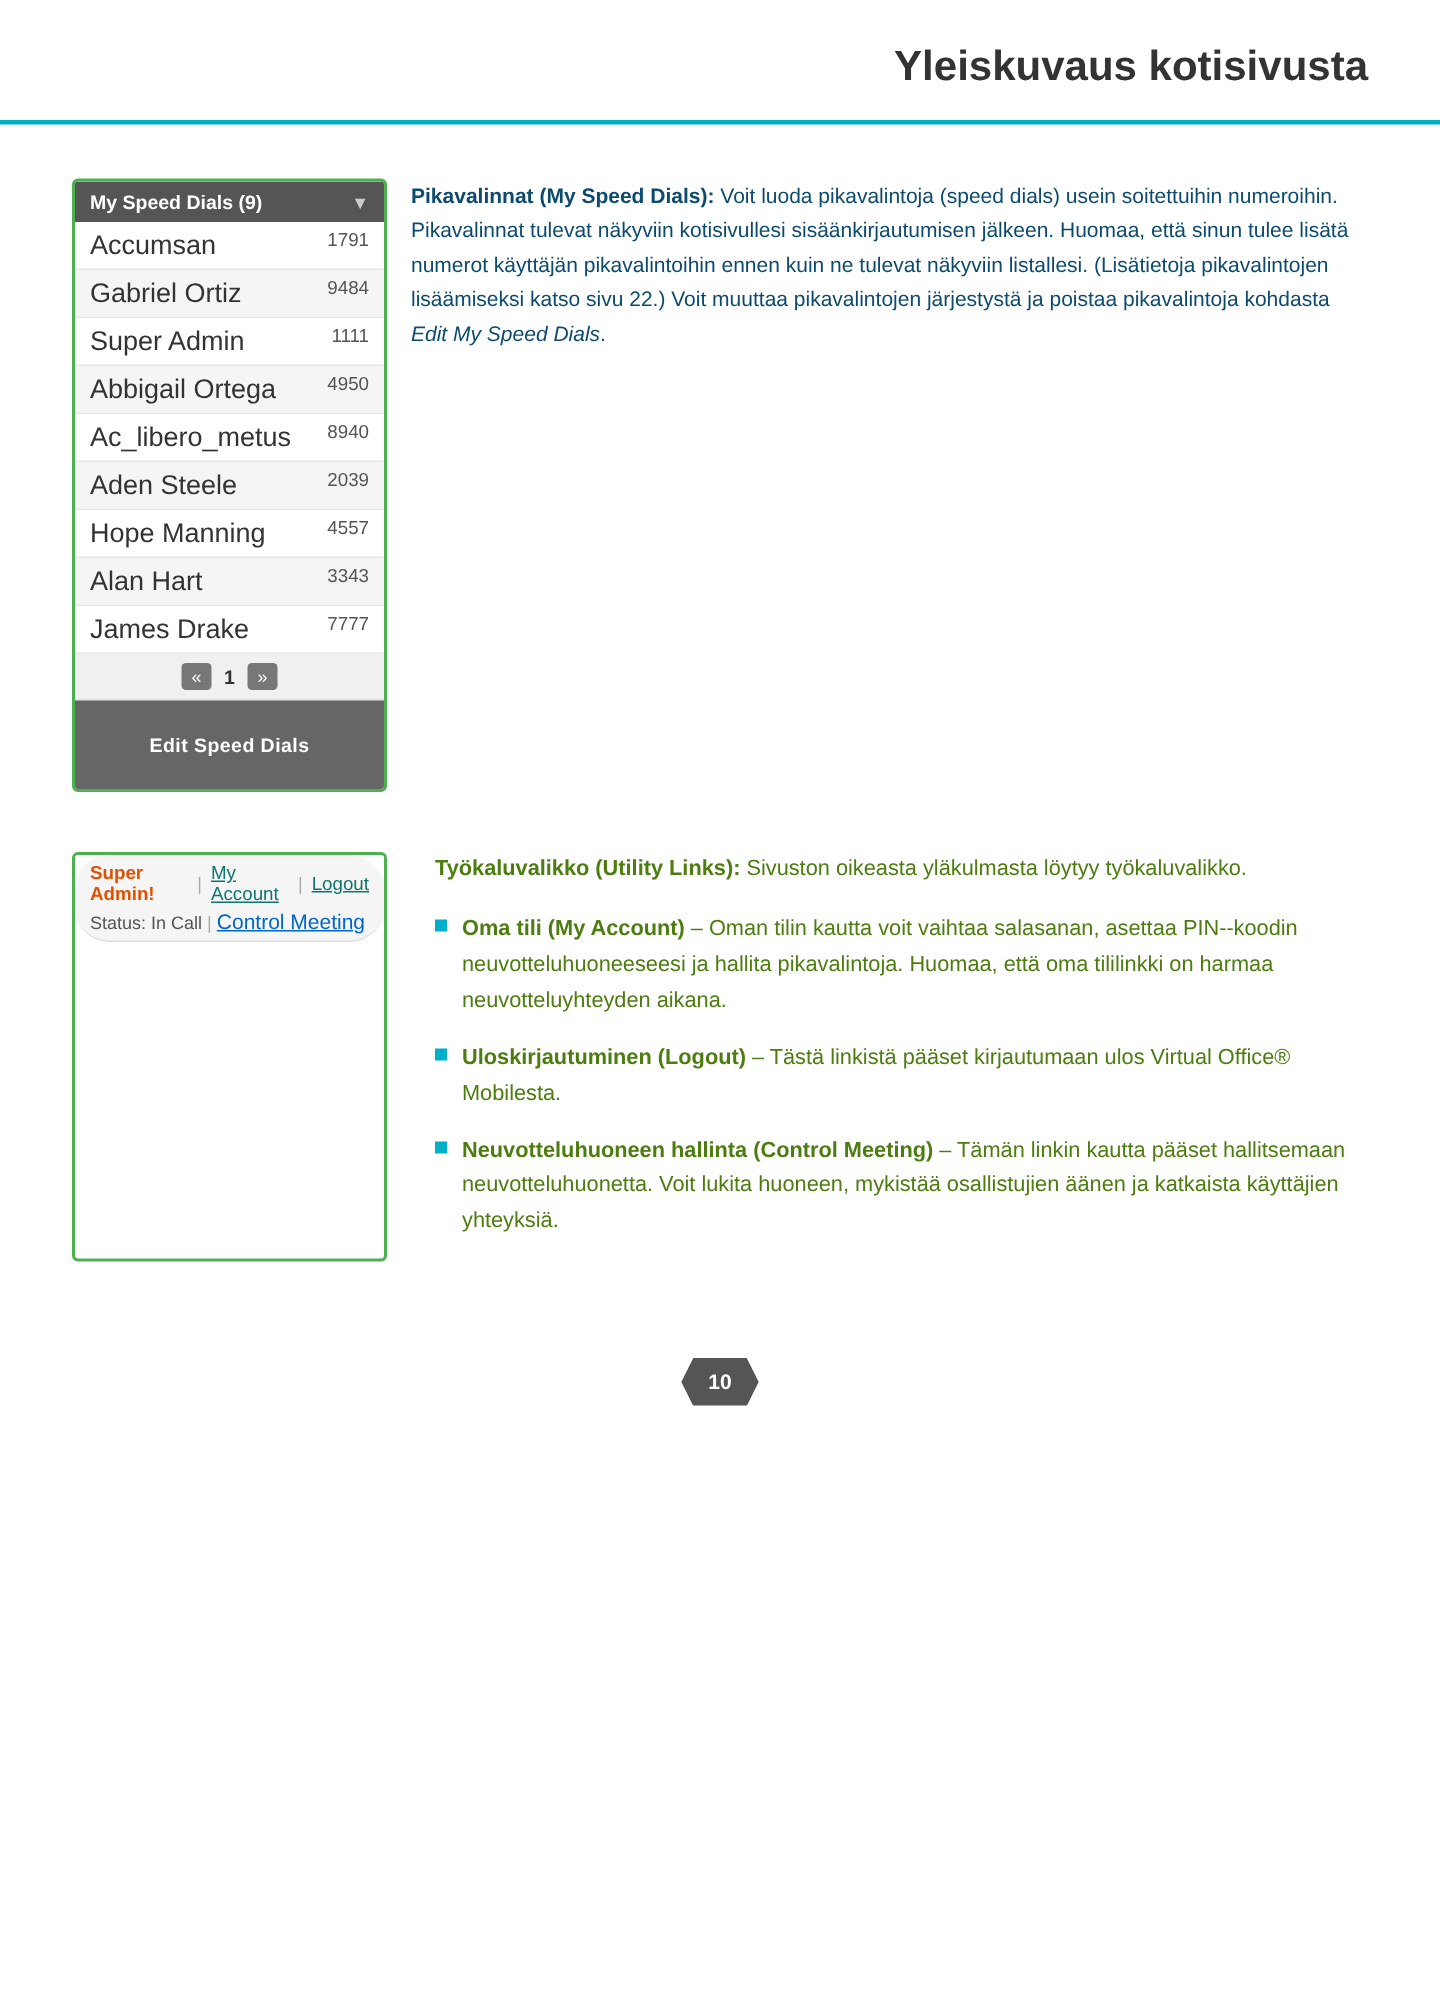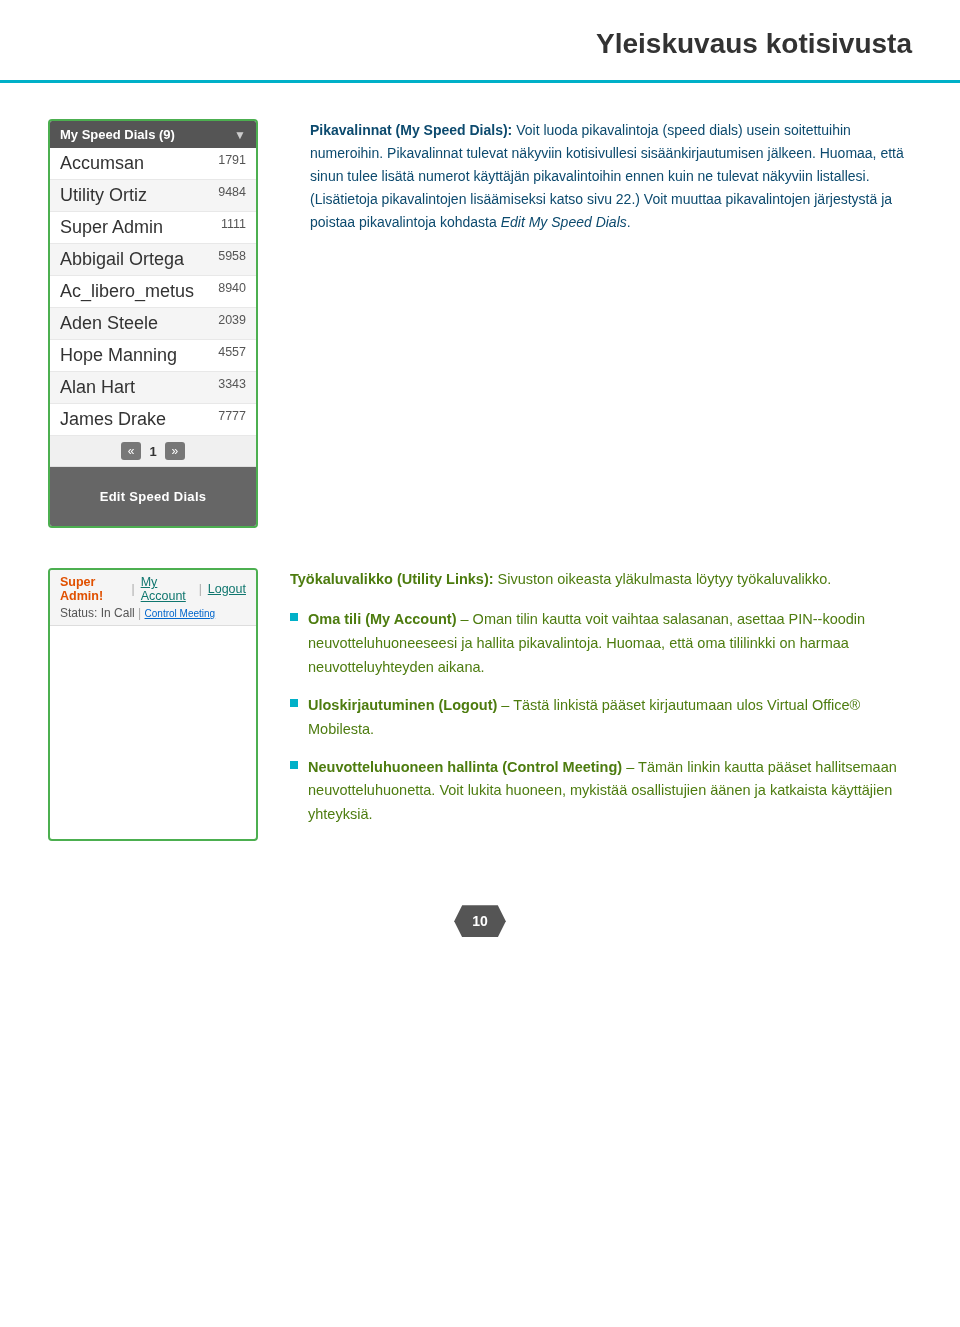--- a/index.html
+++ b/index.html
@@ -23,21 +23,21 @@
       font-size: 28px;
       font-weight: 600;
       color: #333;
     }
 
     
     .main-content {
       display: flex;
       flex-direction: row;
       padding: 0 48px;
-      gap: 52px;
+      gap: 16px;
       margin-bottom: 40px;
     }
 
     
     .speed-dials-widget {
       width: 210px;
       flex-shrink: 0;
       border: 2px solid #4caf50;
       border-radius: 4px;
       overflow: hidden;
@@ -150,20 +150,21 @@
       border: 2px solid #4caf50;
       border-radius: 4px;
       overflow: hidden;
       background: #fff;
       font-size: 12.5px;
     }
     .utility-header {
       background: #f5f5f5;
       padding: 5px 10px;
       border-bottom: 1px solid #ddd;
+      border-radius: 23px;
     }
     .utility-header-row {
       display: flex;
       gap: 6px;
       align-items: center;
       font-size: 12.5px;
     }
     .utility-super-admin {
       color: #e05000;
       font-weight: bold;
@@ -180,21 +181,21 @@
       cursor: pointer;
     }
     .utility-status {
       font-size: 12px;
       color: #555;
       margin-top: 3px;
     }
     .utility-status-link {
       color: #0066cc;
       text-decoration: underline;
-      font-size: 10px;
+      font-size: 14px;
       cursor: pointer;
     }
 
     
     .utility-description {
       flex: 1;
       font-size: 14.5px;
       line-height: 1.65;
       color: #4d7c0f;
     }
@@ -254,30 +255,30 @@
       <span class="widget-header-title">My Speed Dials (9)</span>
       <span class="widget-header-arrow">▼</span>
     </div>
 
     <div id="dial-rows-container">
         <div class="dial-row">
           <span class="dial-name">Accumsan</span>
           <span class="dial-number">1791</span>
         </div>
         <div class="dial-row">
-          <span class="dial-name">Utility Ortiz</span>
+          <span class="dial-name">Gabriel Ortiz</span>
           <span class="dial-number">9484</span>
         </div>
         <div class="dial-row">
           <span class="dial-name">Super Admin</span>
           <span class="dial-number">1111</span>
         </div>
         <div class="dial-row">
           <span class="dial-name">Abbigail Ortega</span>
-          <span class="dial-number">5958</span>
+          <span class="dial-number">4950</span>
         </div>
         <div class="dial-row">
           <span class="dial-name">Ac_libero_metus</span>
           <span class="dial-number">8940</span>
         </div>
         <div class="dial-row">
           <span class="dial-name">Aden Steele</span>
           <span class="dial-number">2039</span>
         </div>
         <div class="dial-row">

